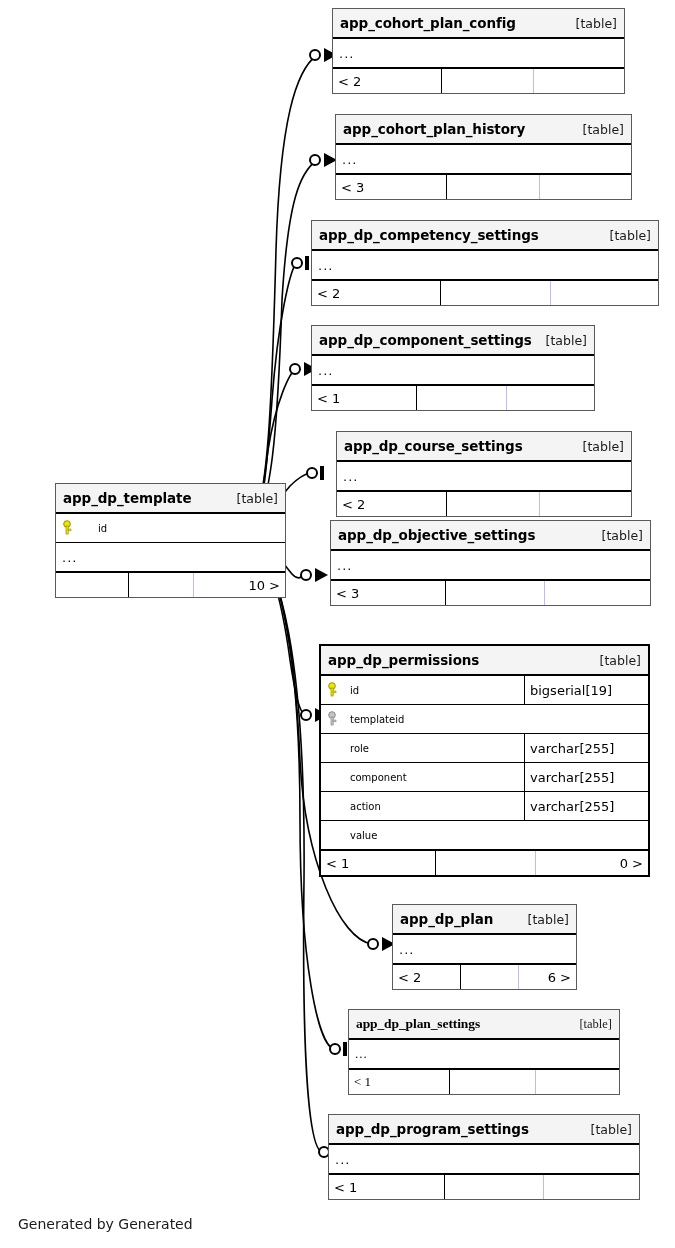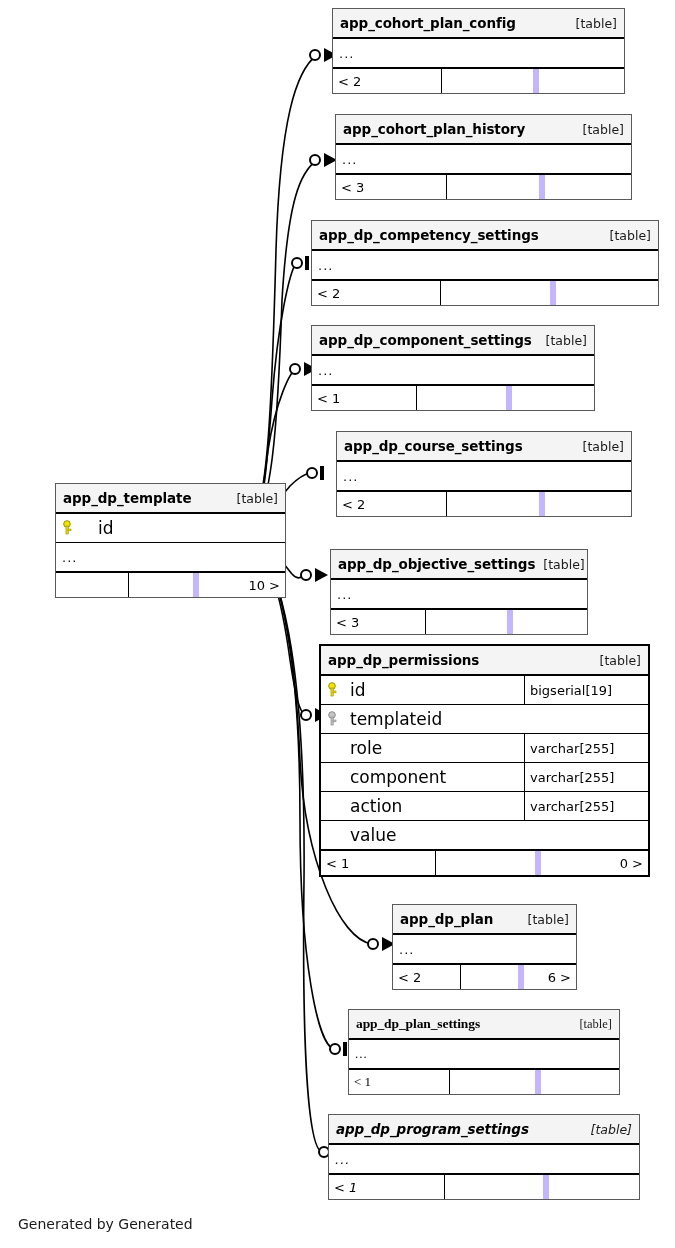--- a/index.html
+++ b/index.html
@@ -94,40 +94,40 @@
     align-items: center;
     font-size: 13px;
   }
   .keyico {
     width: 13px;
     height: 16px;
     flex: 0 0 auto;
     margin-right: 9px;
     display: inline-block;
   }
-  .lbl { font-size: 17px; }
+  .lbl { font-size: 10px; }
 
   
   .tfoot {
     display: flex;
     height: 25px;
     border-bottom: none;
     border-top: 1px solid #000;
   }
   .tfoot > div {
     box-sizing: border-box;
     display: flex;
     align-items: center;
     font-size: 13px;
     padding: 0 5px;
     height: 100%;
   }
   .fc-l { justify-content: flex-start; }
   .fc-m { justify-content: center; border-left: 1px solid #000; }
-  .fc-r { justify-content: flex-end; border-left: 6px solid #c4b5fd; }
+  .fc-r { justify-content: flex-end; border-left: 1px solid #c4b5fd; }
 
   .footer-note {
     position: absolute;
     left: 18px;
     top: 1216px;
     font-size: 14px;
     color: #1a1a1a;
   }
 </style>
 </head>
@@ -235,21 +235,21 @@
       <span class="ttag">[table]</span>
     </div>
     <div class="trow tdots">...</div>
     <div class="trow tfoot">
       <div class="fc-l" style="width:109px">&lt; 2</div>
       <div class="fc-m" style="width:93px"></div>
       <div class="fc-r" style="width:92px"></div>
     </div>
   </div>
 
-  <div class="tbl" style="left:330px; top:549px; width:258px;">
+  <div class="tbl" style="left:330px; top:520px; width:321px;">
     <div class="trow thead">
       <span class="tname">app_dp_objective_settings</span>
       <span class="ttag">[table]</span>
     </div>
     <div class="trow tdots">...</div>
     <div class="trow tfoot">
       <div class="fc-l" style="width:114px">&lt; 3</div>
       <div class="fc-m" style="width:99px"></div>
       <div class="fc-r" style="width:96px"></div>
     </div>
@@ -345,21 +345,21 @@
       <span class="ttag">[table]</span>
     </div>
     <div class="trow tdots">...</div>
     <div class="trow tfoot">
       <div class="fc-l" style="width:100px">&lt; 1</div>
       <div class="fc-m" style="width:86px"></div>
       <div class="fc-r" style="width:84px"></div>
     </div>
   </div>
 
-  <div class="tbl" style="left:328px; top:1114px; width:312px;font-style:italic;">
+  <div class="tbl" style="left:328px; top:1114px; width:312px;">
     <div class="trow thead">
       <span class="tname">app_dp_program_settings</span>
       <span class="ttag">[table]</span>
     </div>
     <div class="trow tdots">...</div>
     <div class="trow tfoot">
       <div class="fc-l" style="width:115px">&lt; 1</div>
       <div class="fc-m" style="width:99px"></div>
       <div class="fc-r" style="width:96px"></div>
     </div>

